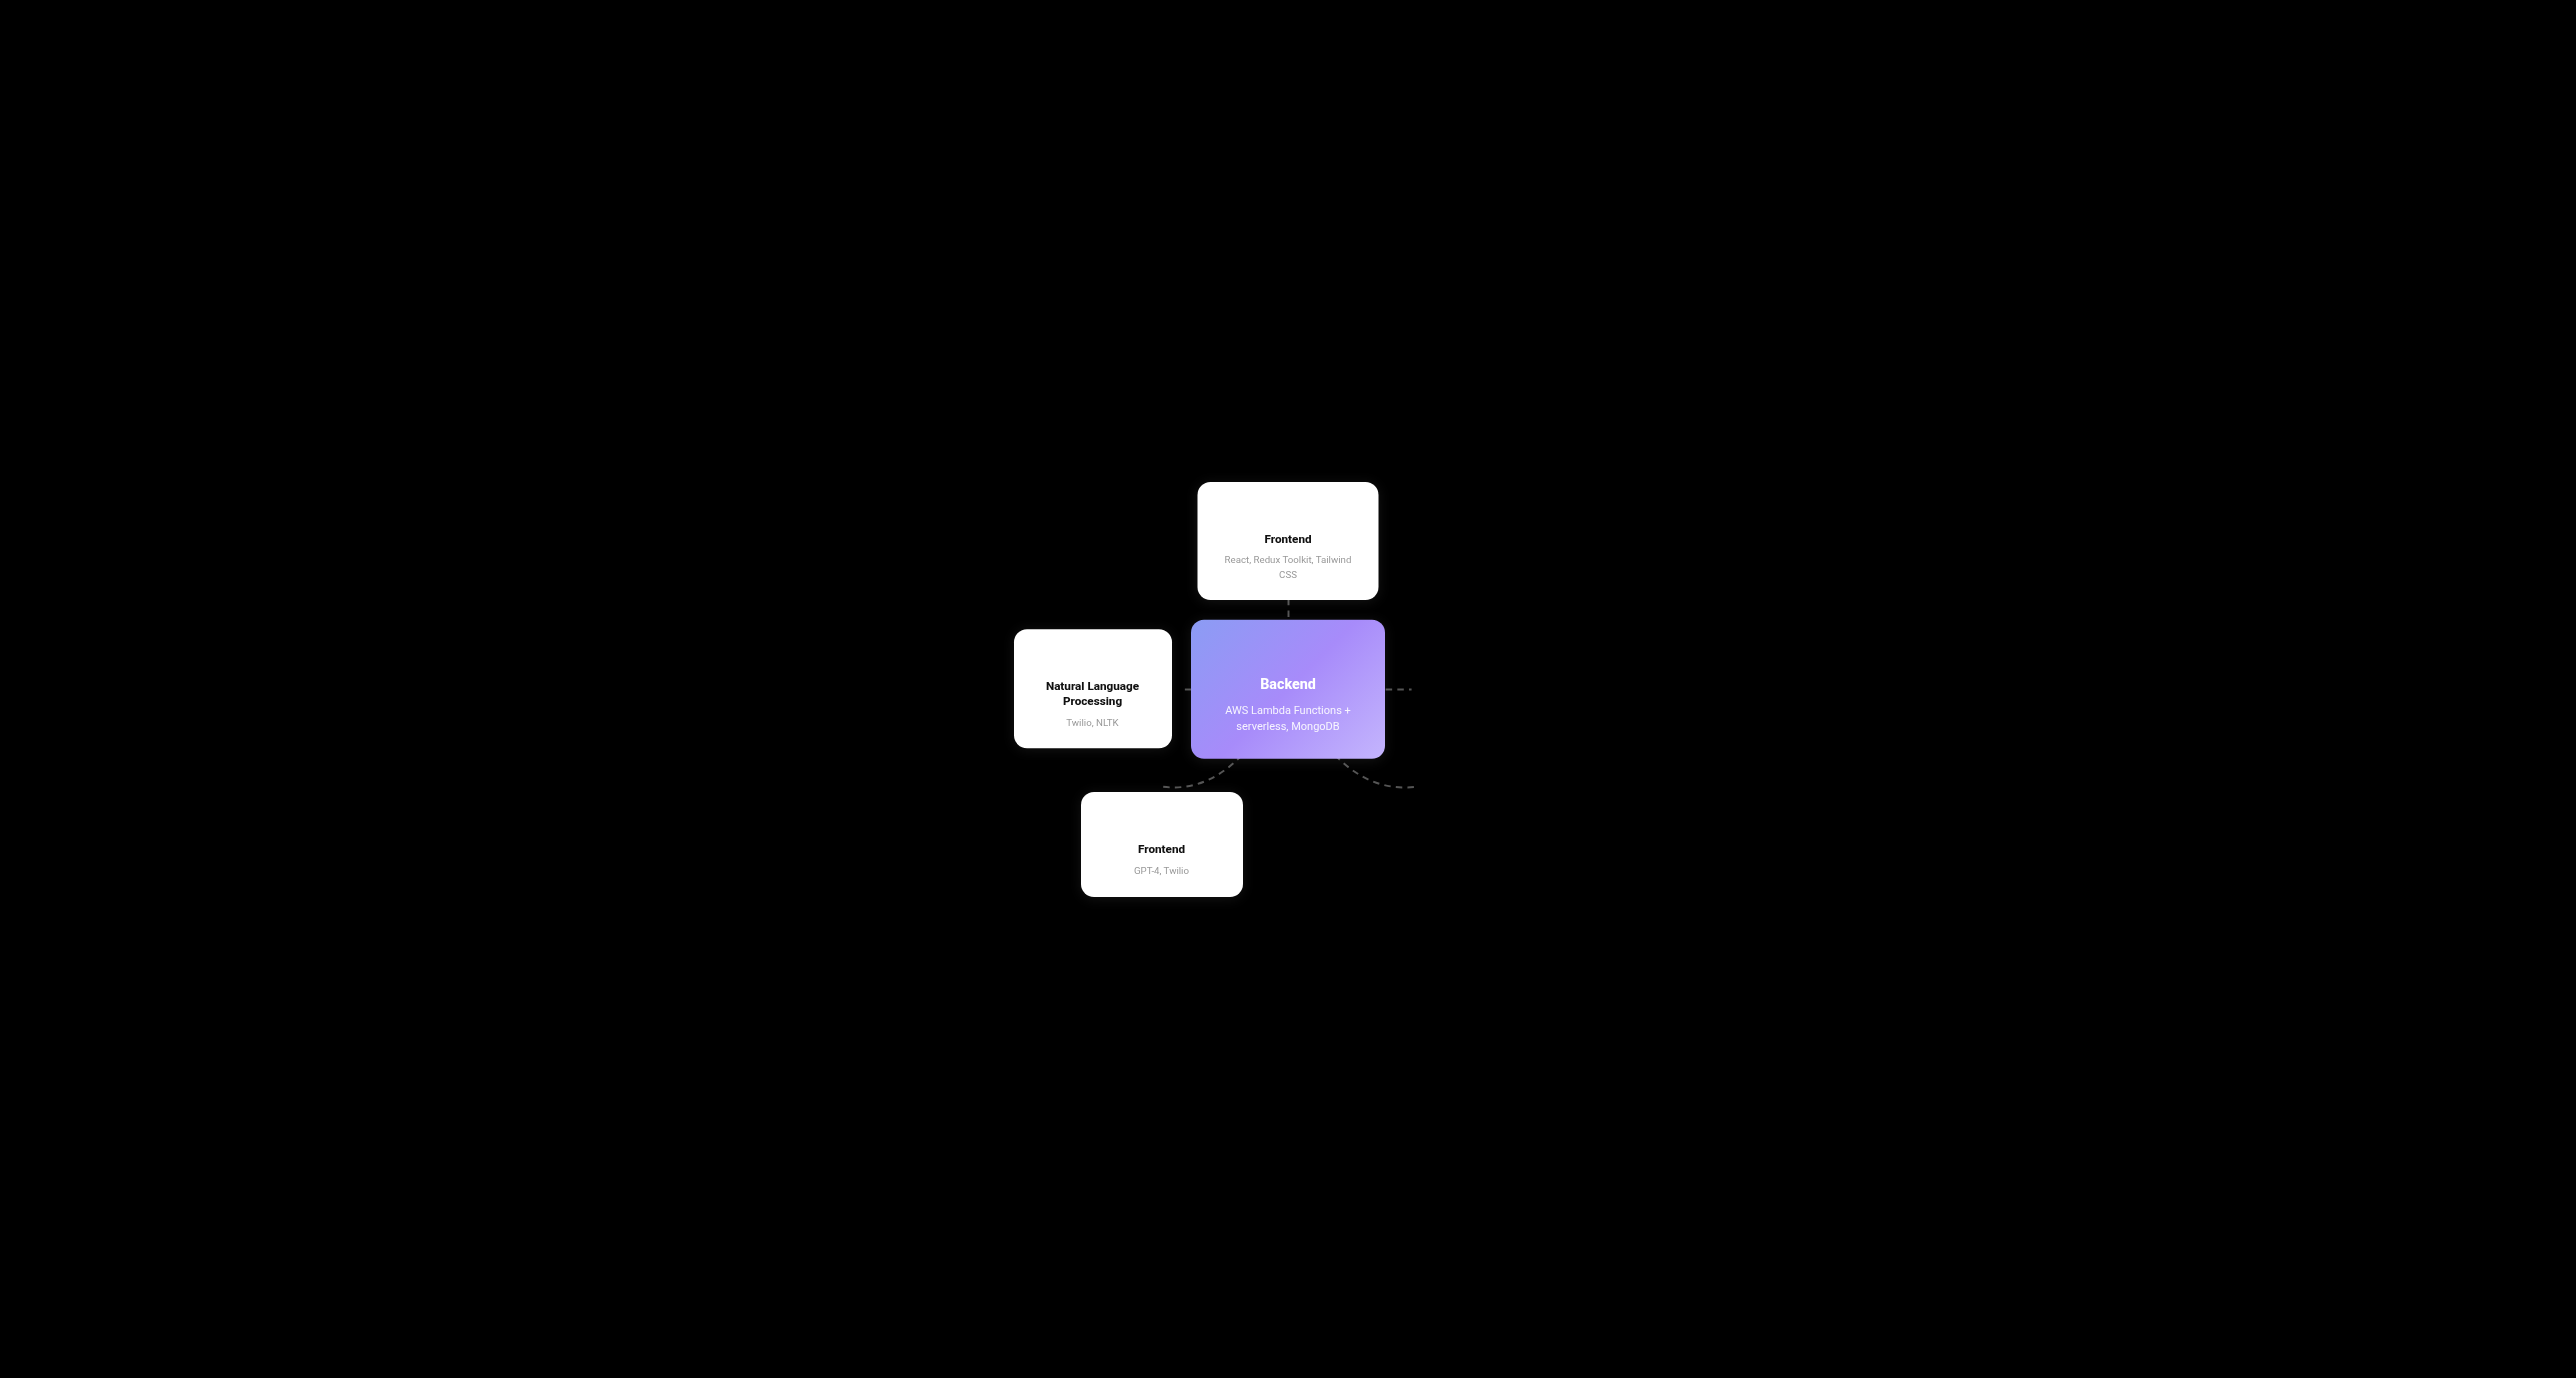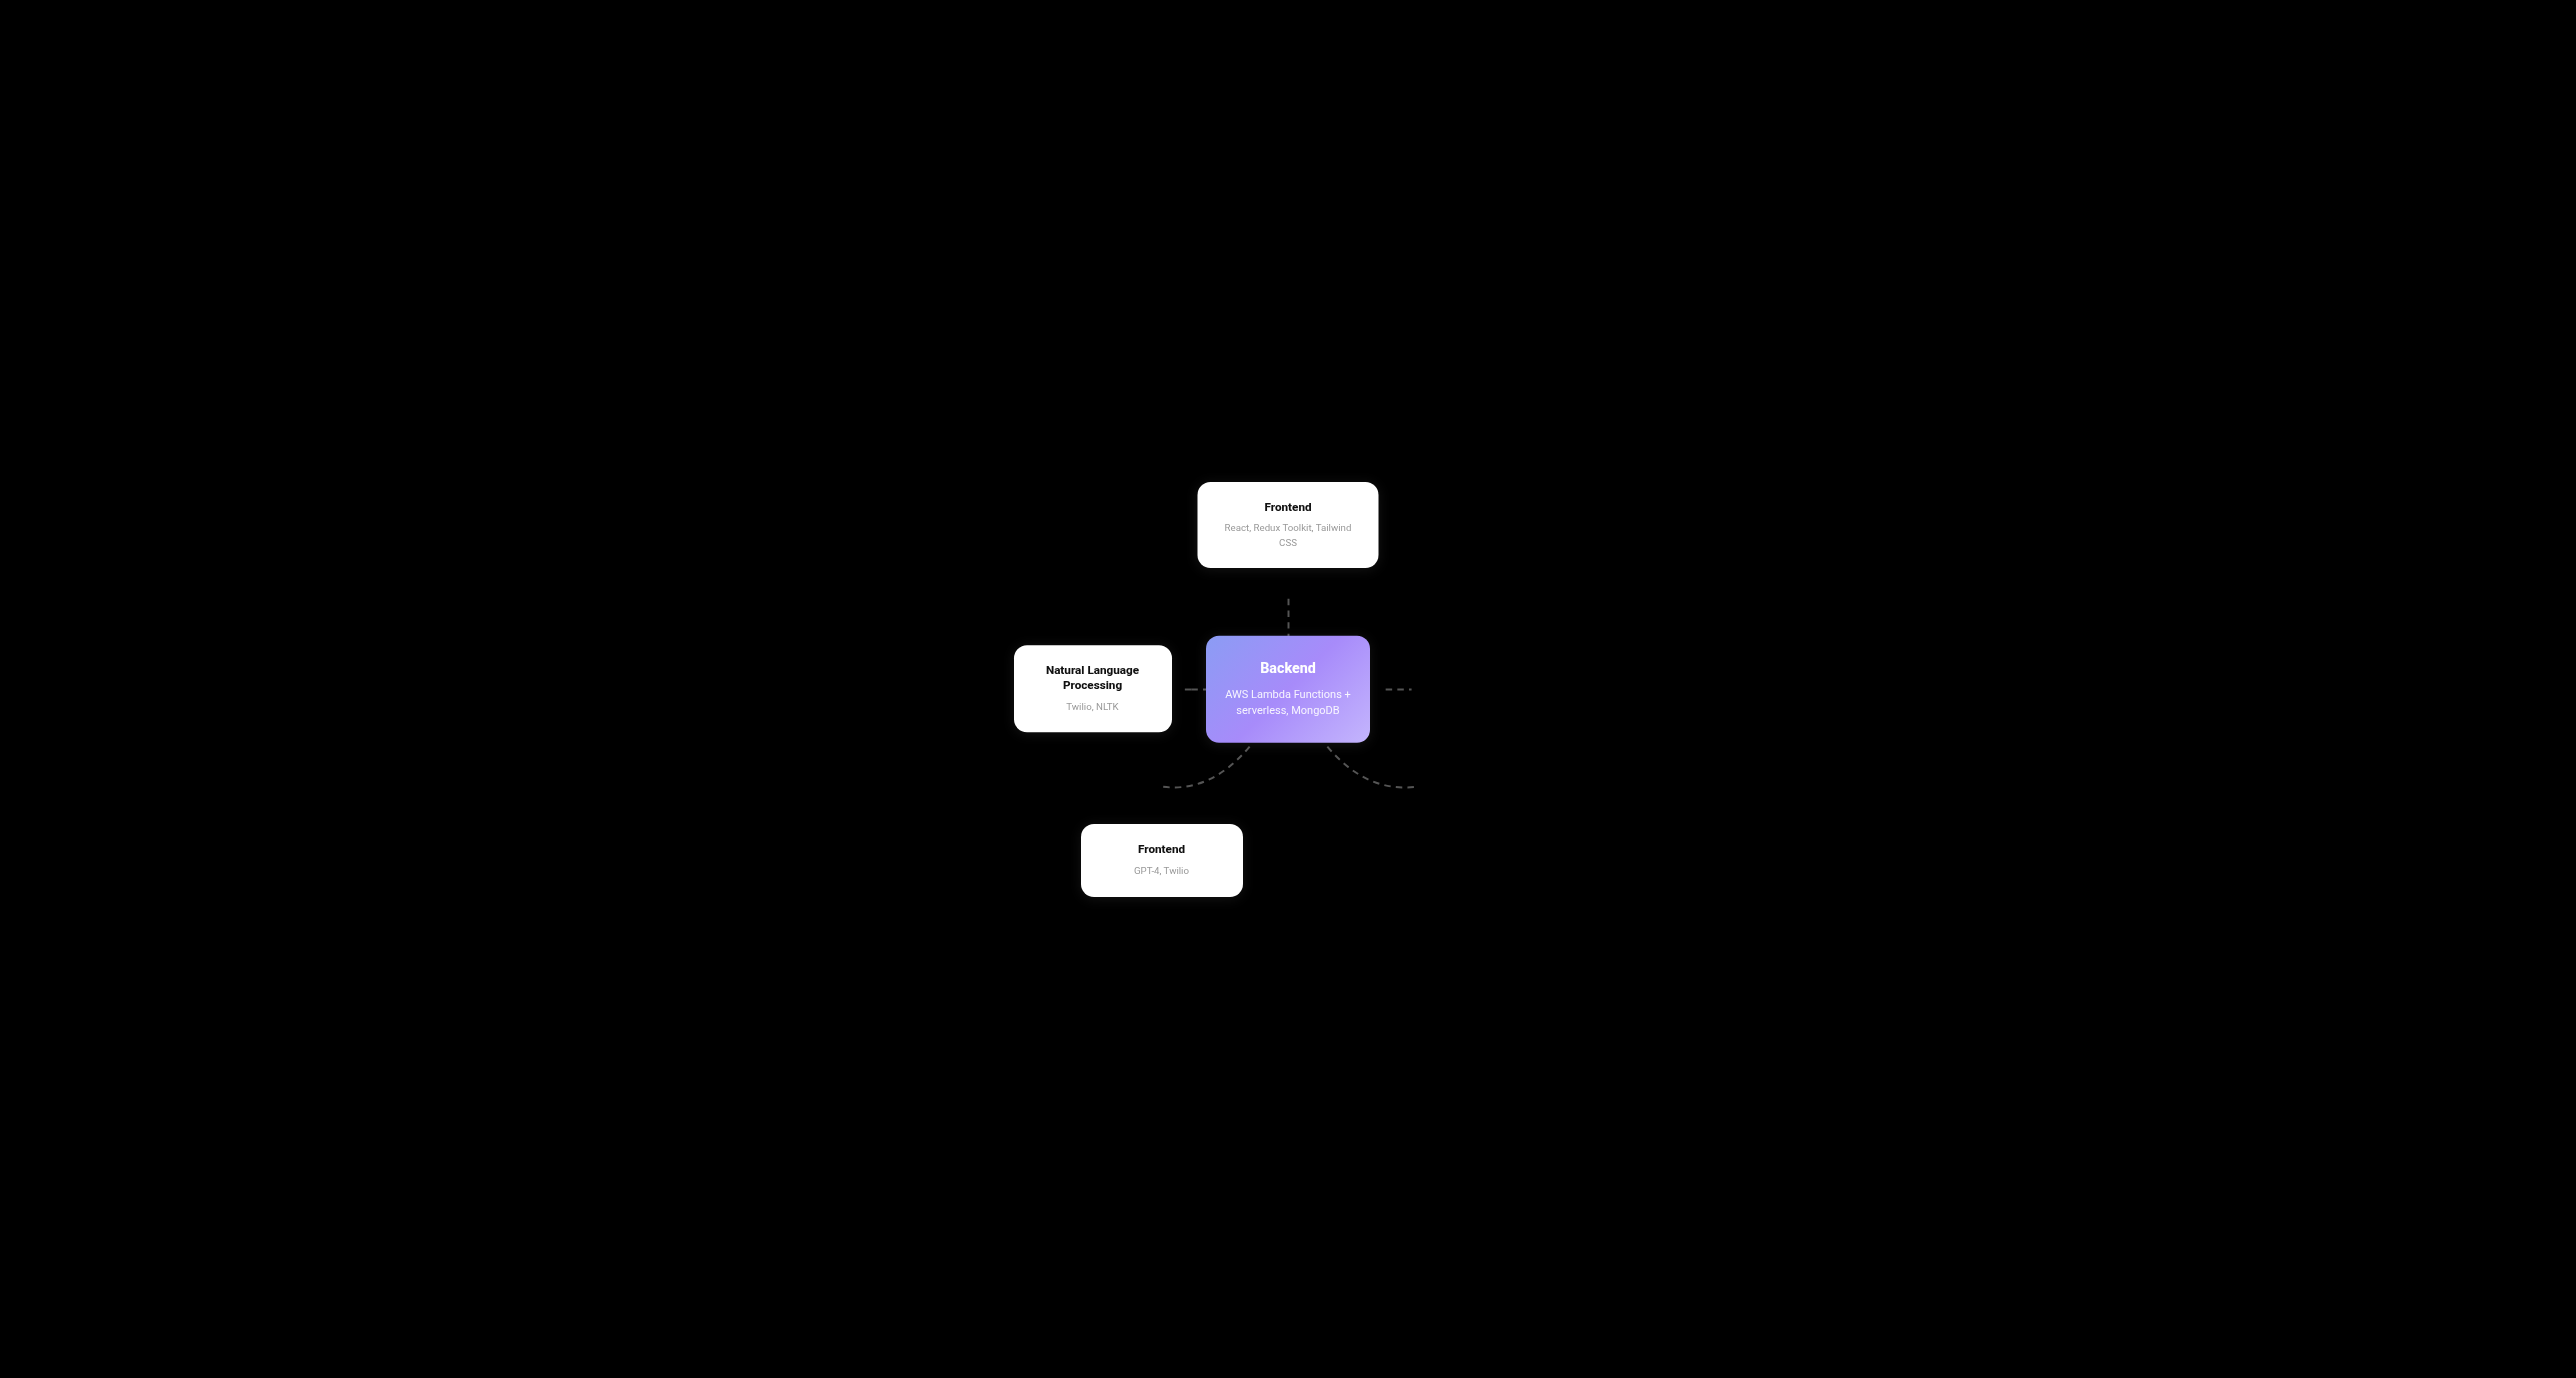--- a/index.html
+++ b/index.html
@@ -31,32 +31,33 @@
       text-align: center;
       box-shadow: 0 1.3px 13px rgba(255,255,255,0.08);
     }
 
     .node-title {
       font-weight: 800;
       font-size: 11.7px;
       color: #111111;
       line-height: 1.3;
       margin-bottom: 6.5px;
+      margin-top: 32px;
     }
 
     .node-subtitle {
       font-size: 9.7px;
       color: #999999;
       line-height: 1.5;
     }
 
     
     .node-center {
       background: linear-gradient(135deg, #8b9cf4 0%, #a78bfa 50%, #c4b5fd 100%);
-      width: 164px;
+      width: 194px;
       left: 50%;
       top: 50%;
       transform: translate(-50%, -50%);
       padding: 23px 14px;
     }
 
     .node-center .node-title {
       color: #ffffff;
       font-size: 14.3px;
       margin-bottom: 9px;

